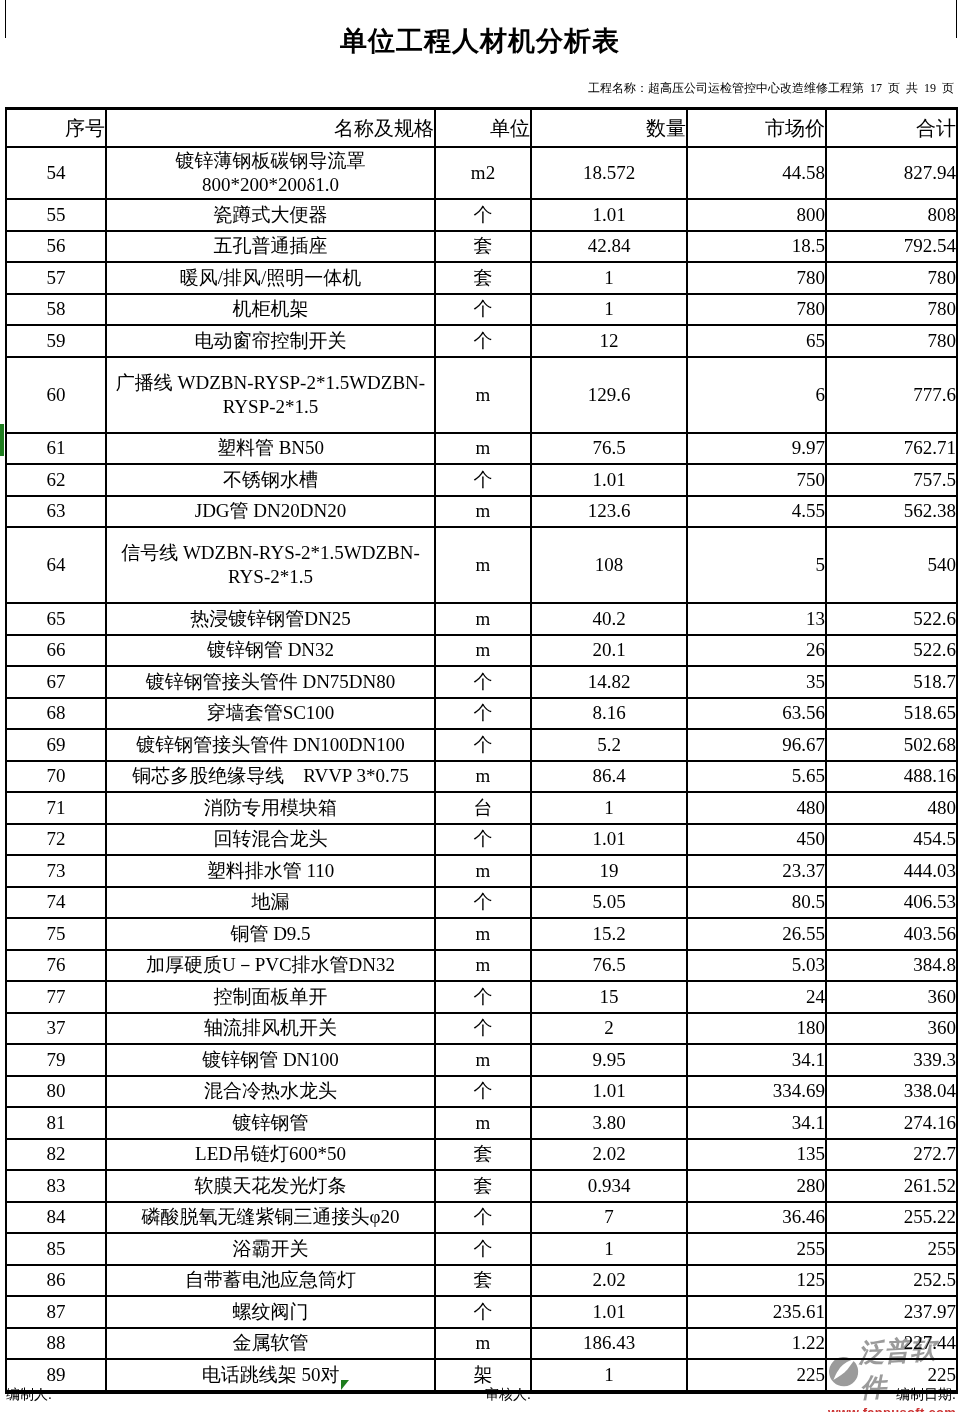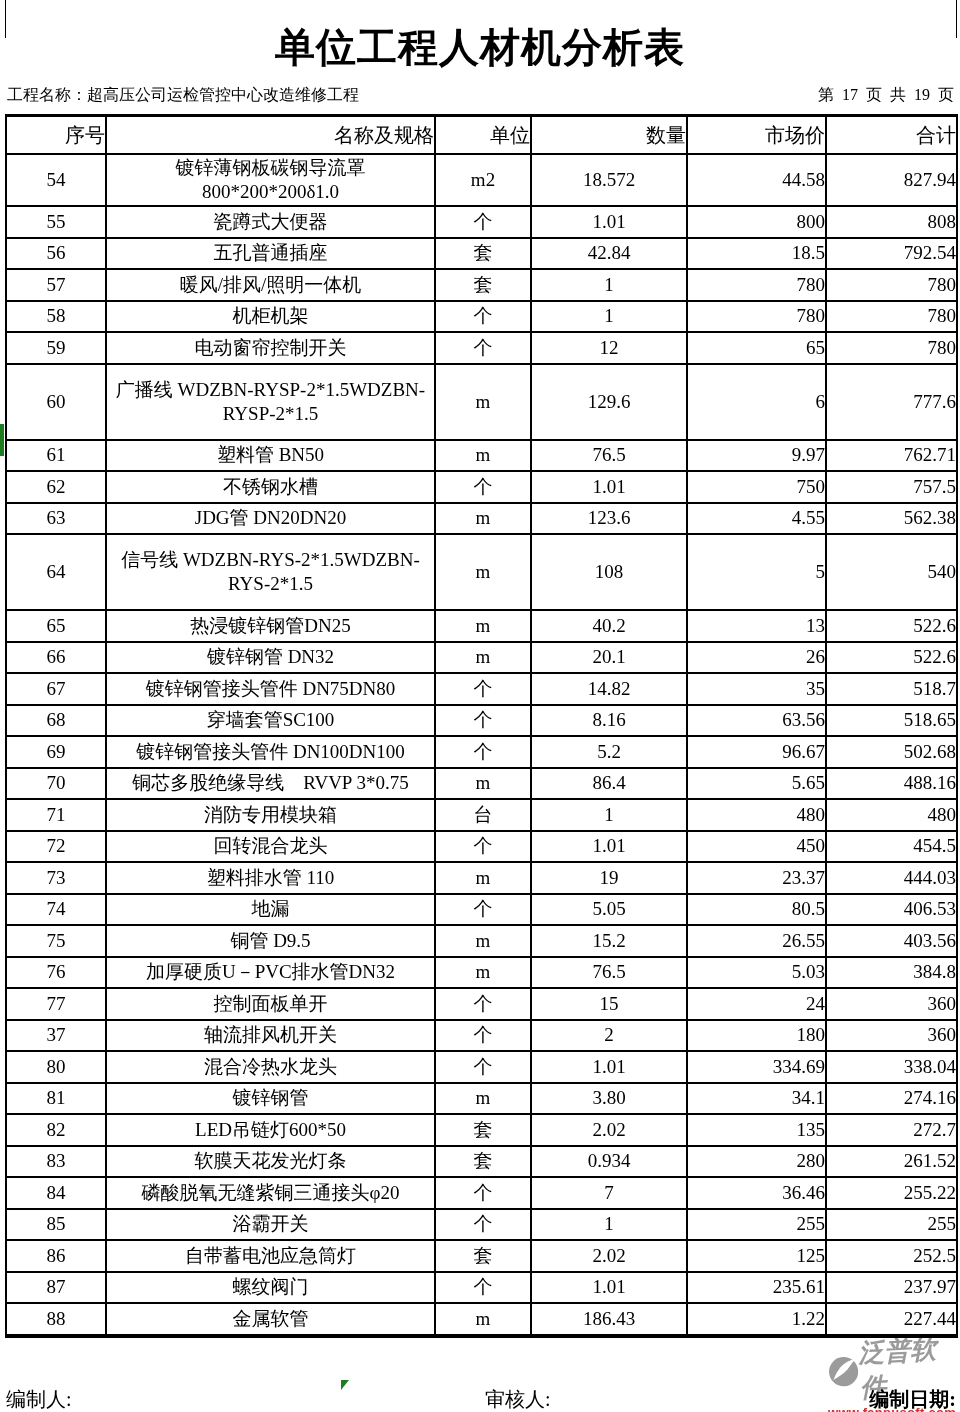--- a/index.html
+++ b/index.html
@@ -1,43 +1,43 @@
 <!DOCTYPE html>
 <html><head>
 <meta charset="utf-8">
 <style>
   html,body{margin:0;padding:0;background:#fff;}
   .sheet{position:relative;width:960px;height:1412px;background:#fff;color:#000;
          font-family:"Liberation Serif","DejaVu Serif",serif;overflow:hidden;}
   .edge-line{position:absolute;top:0;width:1px;height:38px;background:#000;}
   .edge-line.left{left:5px;}
   .edge-line.right{left:956px;}
-  .title{margin:0;padding-top:20px;height:56px;line-height:56px;text-align:center;
-         font-size:40px;font-weight:bold;letter-spacing:1px;}
-  .meta{display:flex;justify-content:space-between;align-items:center;height:38px;
-        padding:0 6px 0 7px;font-size:16px;}
+  .title{margin:0;padding-top:13px;height:56px;line-height:56px;text-align:center;
+         font-size:27px;font-weight:bold;letter-spacing:1px;}
+  .meta{display:flex;justify-content:flex-end;align-items:center;height:38px;
+        padding:0 6px 0 7px;font-size:12px;}
   .pageinfo{white-space:pre;}
   table.analysis{border-collapse:collapse;table-layout:fixed;width:951px;margin-left:5px;
         position:relative;z-index:1;}
   table.analysis th,table.analysis td{border:2px solid #000;}
   table.analysis{border:2px solid #000;border-top-width:3px;border-bottom-width:4px;}
   table.analysis th{height:36px;font-weight:normal;font-size:20px;text-align:right;padding:0;}
   table.analysis td{height:27.5px;line-height:24px;font-size:19px;padding:1px 0;
         vertical-align:middle;overflow:hidden;}
   td.c-no,td.c-unit,td.c-qty{text-align:center;}
   td.c-name{text-align:center;padding-left:8px;padding-right:4px;word-wrap:break-word;}
   td.c-price,td.c-total{text-align:right;padding-right:4px;}
   tbody tr:nth-child(7) td,tbody tr:nth-child(11) td{padding-top:13px;padding-bottom:13px;}
   .row-marker{position:absolute;left:0;top:424px;width:4px;height:32px;z-index:2;}
   .green-tri{position:absolute;left:341px;top:1380px;width:8px;height:10px;z-index:2;
         clip-path:polygon(0 0,100% 0,0 100%);}
-  .footer{position:absolute;left:0;right:0;top:1386px;height:24px;font-size:20px;z-index:2;}
+  .footer{position:absolute;left:0;right:0;top:1386px;height:24px;font-size:14px;z-index:2;}
   .f-preparer{position:absolute;left:6px;}
   .f-reviewer{position:absolute;left:485px;}
-  .f-date{position:absolute;right:4px;font-weight:bold;}
+  .f-date{position:absolute;right:4px;}
   .watermark{position:absolute;left:828px;top:1334px;width:132px;z-index:0;}
   .wm-top{display:flex;align-items:center;transform:rotate(-3deg);}
   .wm-brand{font-size:26px;font-weight:bold;font-style:italic;letter-spacing:0;}
   .wm-url{font-size:13px;font-weight:bold;letter-spacing:0.3px;margin-top:1px;
         font-family:"Liberation Sans","DejaVu Sans",sans-serif;}
 </style>
 </head>
 <body>
 
 <div class="sheet">
@@ -279,20 +279,28 @@
     </tr>
         <tr>
       <td class="c-no">37</td>
       <td class="c-name">轴流排风机开关</td>
       <td class="c-unit">个</td>
       <td class="c-qty">2</td>
       <td class="c-price">180</td>
       <td class="c-total">360</td>
     </tr>
         <tr>
+      <td class="c-no">79</td>
+      <td class="c-name">镀锌钢管 DN100</td>
+      <td class="c-unit">m</td>
+      <td class="c-qty">9.95</td>
+      <td class="c-price">34.1</td>
+      <td class="c-total">339.3</td>
+    </tr>
+        <tr>
       <td class="c-no">80</td>
       <td class="c-name">混合冷热水龙头</td>
       <td class="c-unit">个</td>
       <td class="c-qty">1.01</td>
       <td class="c-price">334.69</td>
       <td class="c-total">338.04</td>
     </tr>
         <tr>
       <td class="c-no">81</td>
       <td class="c-name">镀锌钢管</td>
@@ -349,20 +357,28 @@
       <td class="c-price">235.61</td>
       <td class="c-total">237.97</td>
     </tr>
         <tr>
       <td class="c-no">88</td>
       <td class="c-name">金属软管</td>
       <td class="c-unit">m</td>
       <td class="c-qty">186.43</td>
       <td class="c-price">1.22</td>
       <td class="c-total">227.44</td>
+    </tr>
+        <tr>
+      <td class="c-no">89</td>
+      <td class="c-name">电话跳线架 50对</td>
+      <td class="c-unit">架</td>
+      <td class="c-qty">1</td>
+      <td class="c-price">225</td>
+      <td class="c-total">225</td>
     </tr>
       </tbody>
   </table>
 
   <div class="row-marker" style="background: rgb(30, 125, 30);"></div>
   <div class="green-tri" style="background: rgb(30, 125, 30);"></div>
 
   <div class="footer">
     <span class="f-preparer">编制人:</span>
     <span class="f-reviewer">审核人:</span>

